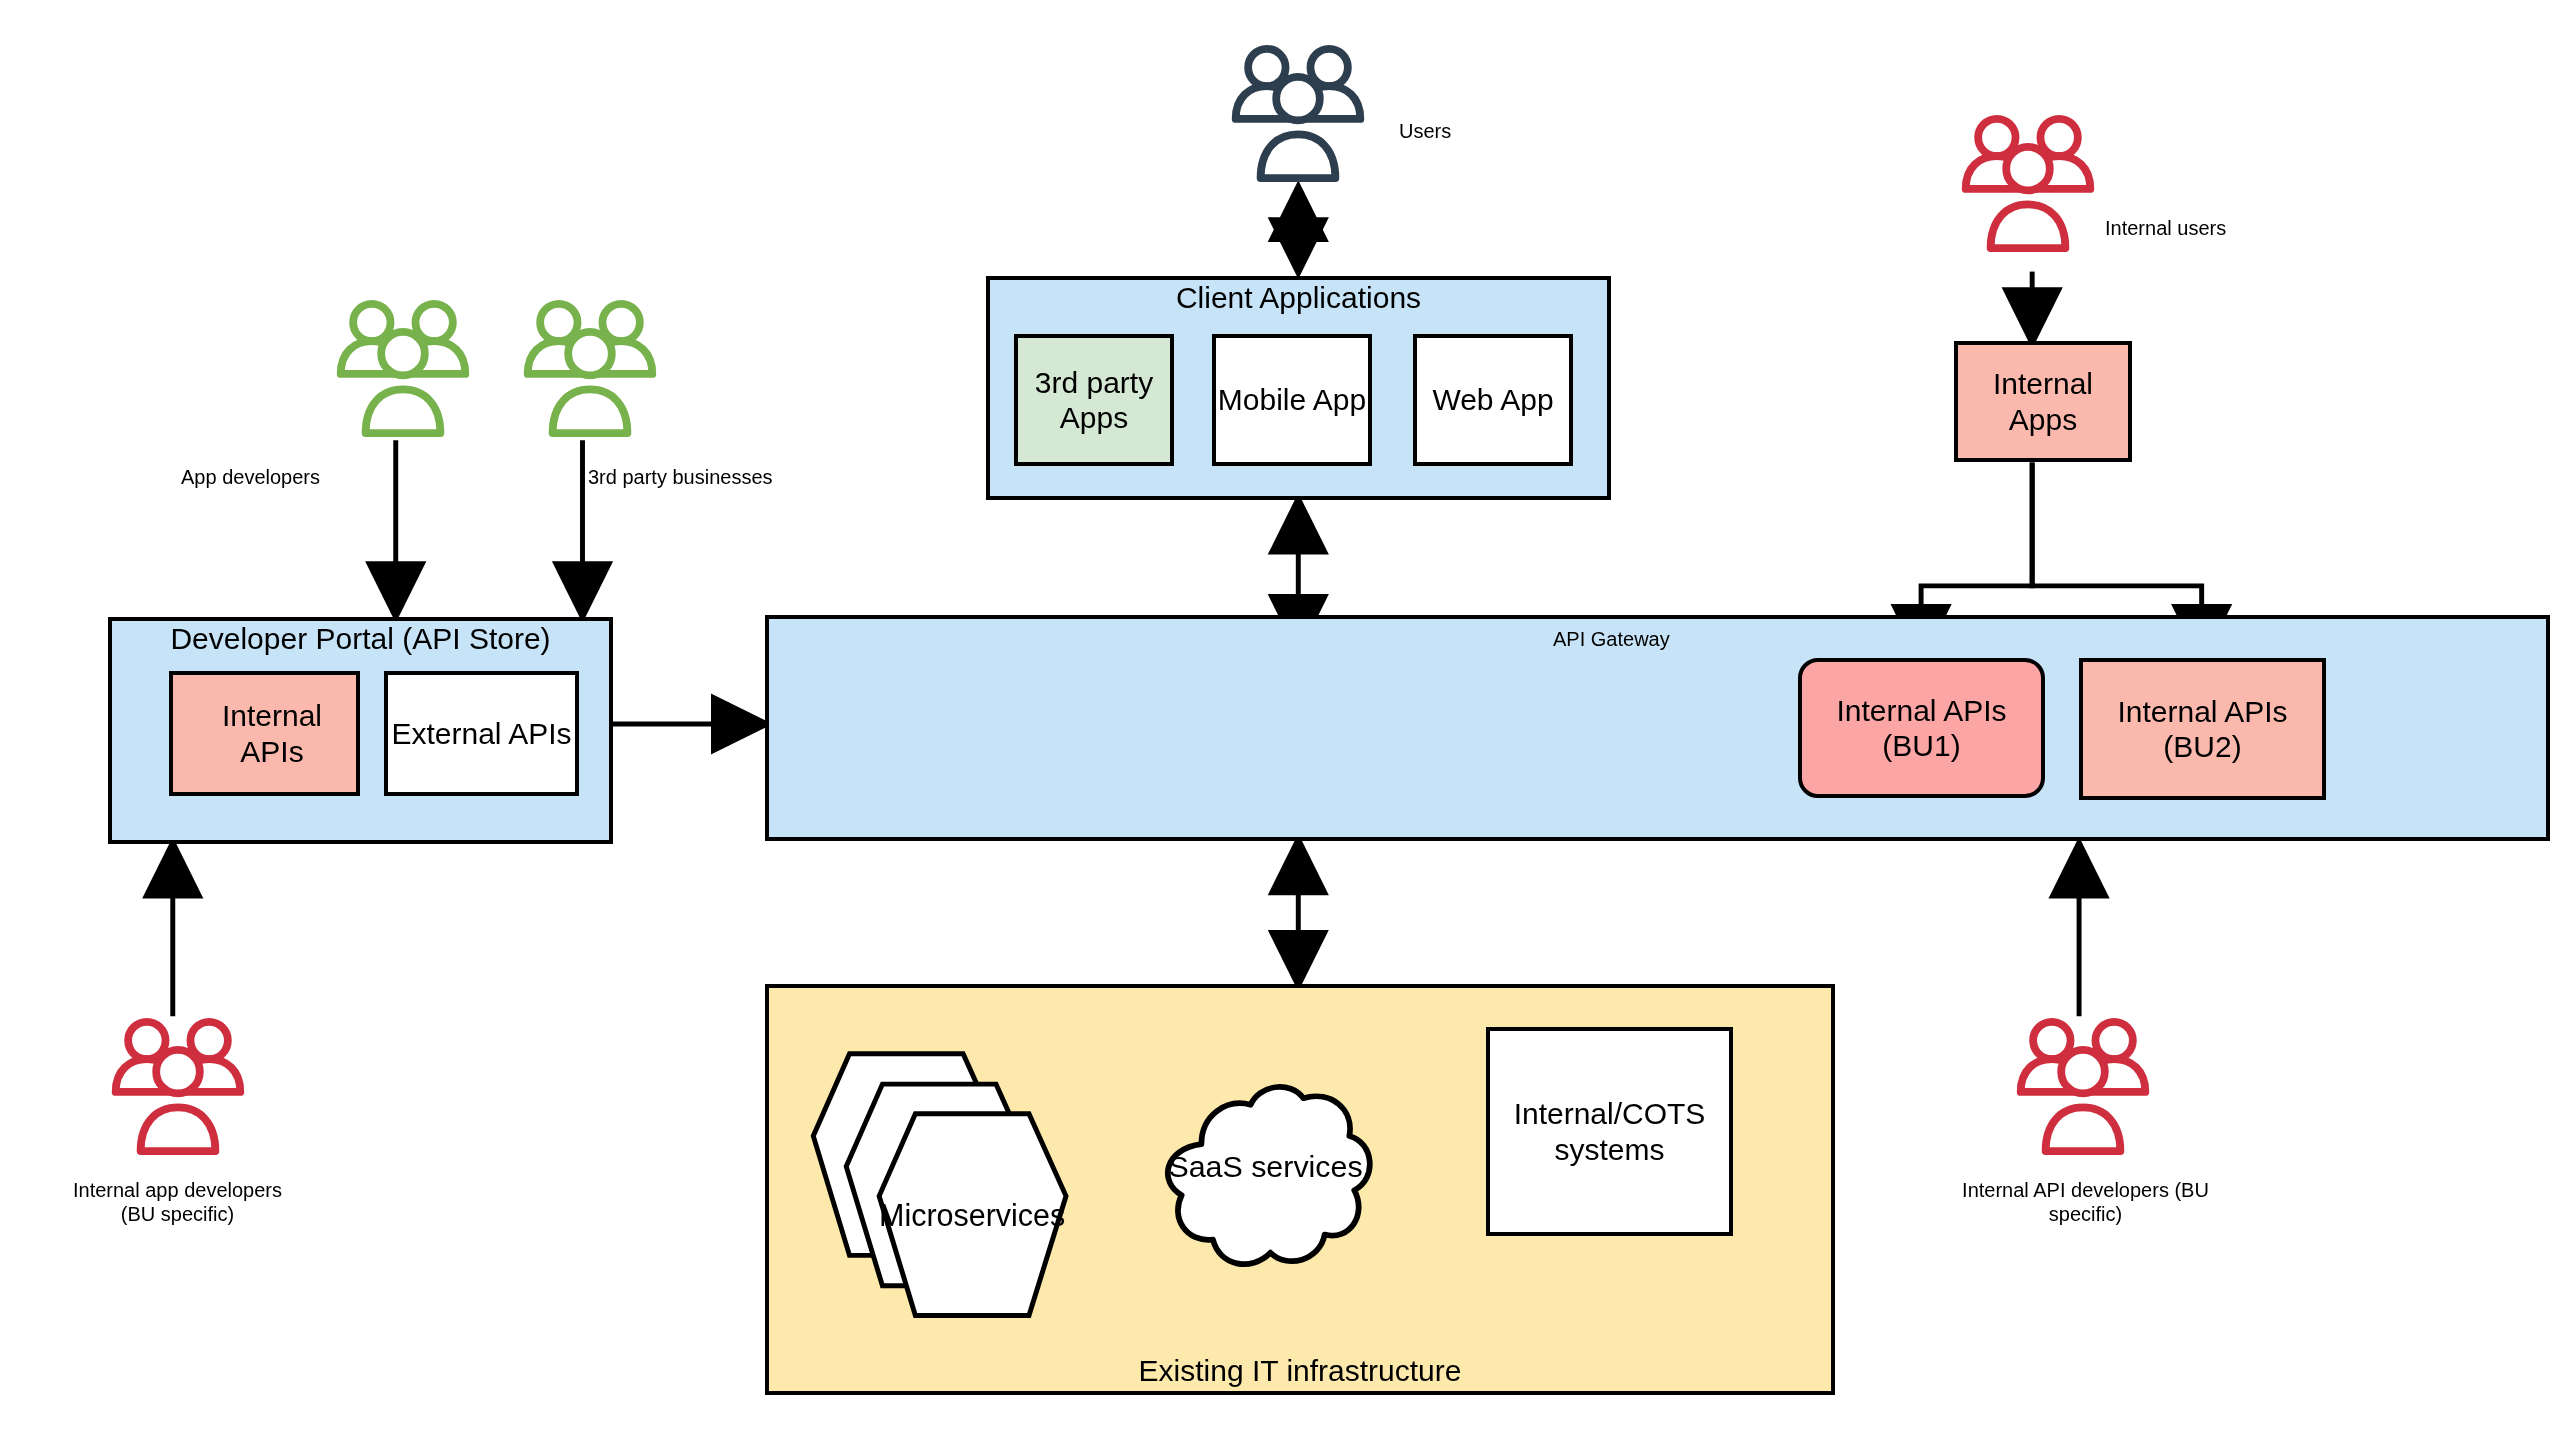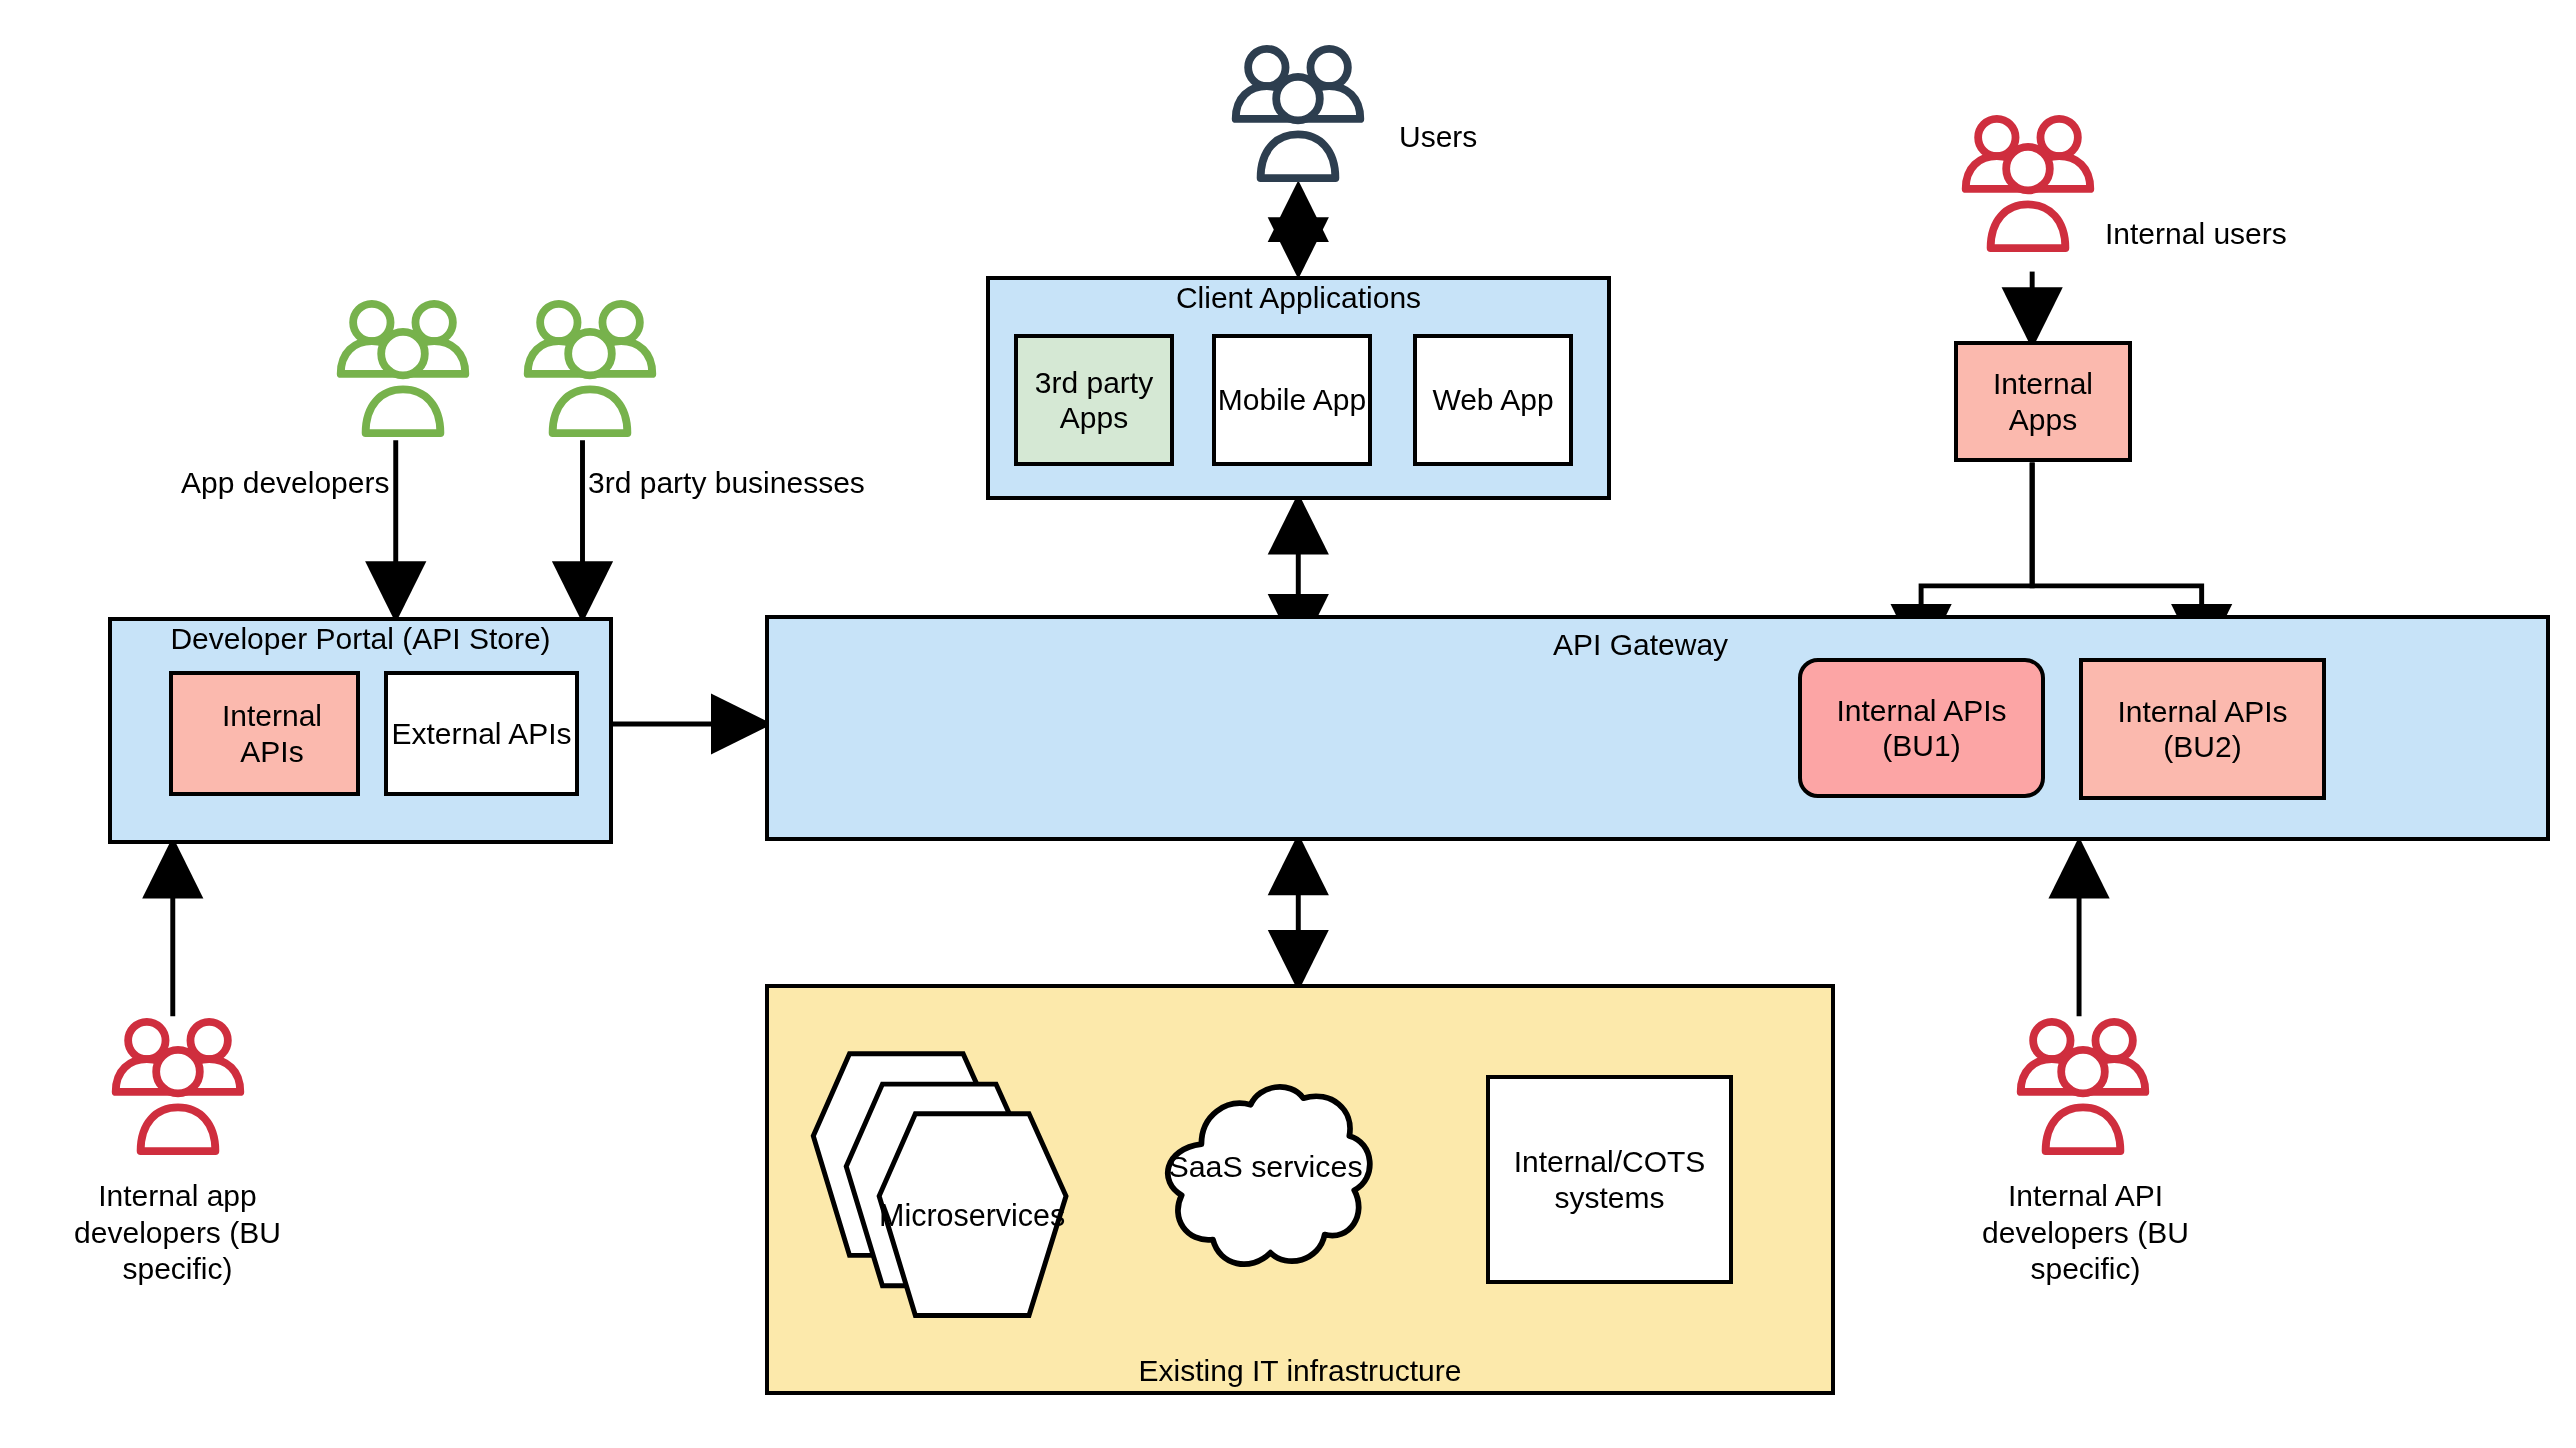--- a/index.html
+++ b/index.html
@@ -24,21 +24,21 @@
 
   
   .node{
     border:4.1px solid #000000;
     display:flex;align-items:center;justify-content:center;
     text-align:center;font-size:30px;line-height:1.18;
   }
 
   
   .label{
-    font-size:30px;line-height:1.2;white-space:nowrap;
+    font-size:20px;line-height:1.2;white-space:nowrap;
   }
   .label.multi{white-space:normal;text-align:center;line-height:1.22;}
 
   
   .ovl{position:absolute;left:0;top:0;width:2576px;height:1449px;pointer-events:none;}
   .ppl{position:absolute;}
 </style>
 </head>
 <body>
 
@@ -214,18 +214,18 @@
              C240,24 268,48 262,80
              C292,88 296,132 268,146
              C284,176 262,208 232,200
              C226,232 186,242 166,222
              C142,246 104,238 96,206
              C64,210 44,180 58,152
              C30,136 36,96 82,90 Z" fill="#ffffff" stroke="#000" stroke-width="7" stroke-linejoin="round"></path>
     <text x="160" y="130" text-anchor="middle" font-family="Liberation Sans, sans-serif" font-size="37" fill="#000">SaaS services</text>
   </svg>
 
-  <div class="abs node" style="left:1486px;top:1075px;width:247px;height:209px;background:#ffffff;">
+  <div class="abs node" style="left:1486px;top:1027px;width:247px;height:209px;background:#ffffff;">
     <span style="display:block;width:197px;">Internal/COTS systems</span>
   </div>
 
 </div>
 
 
 </body></html>

